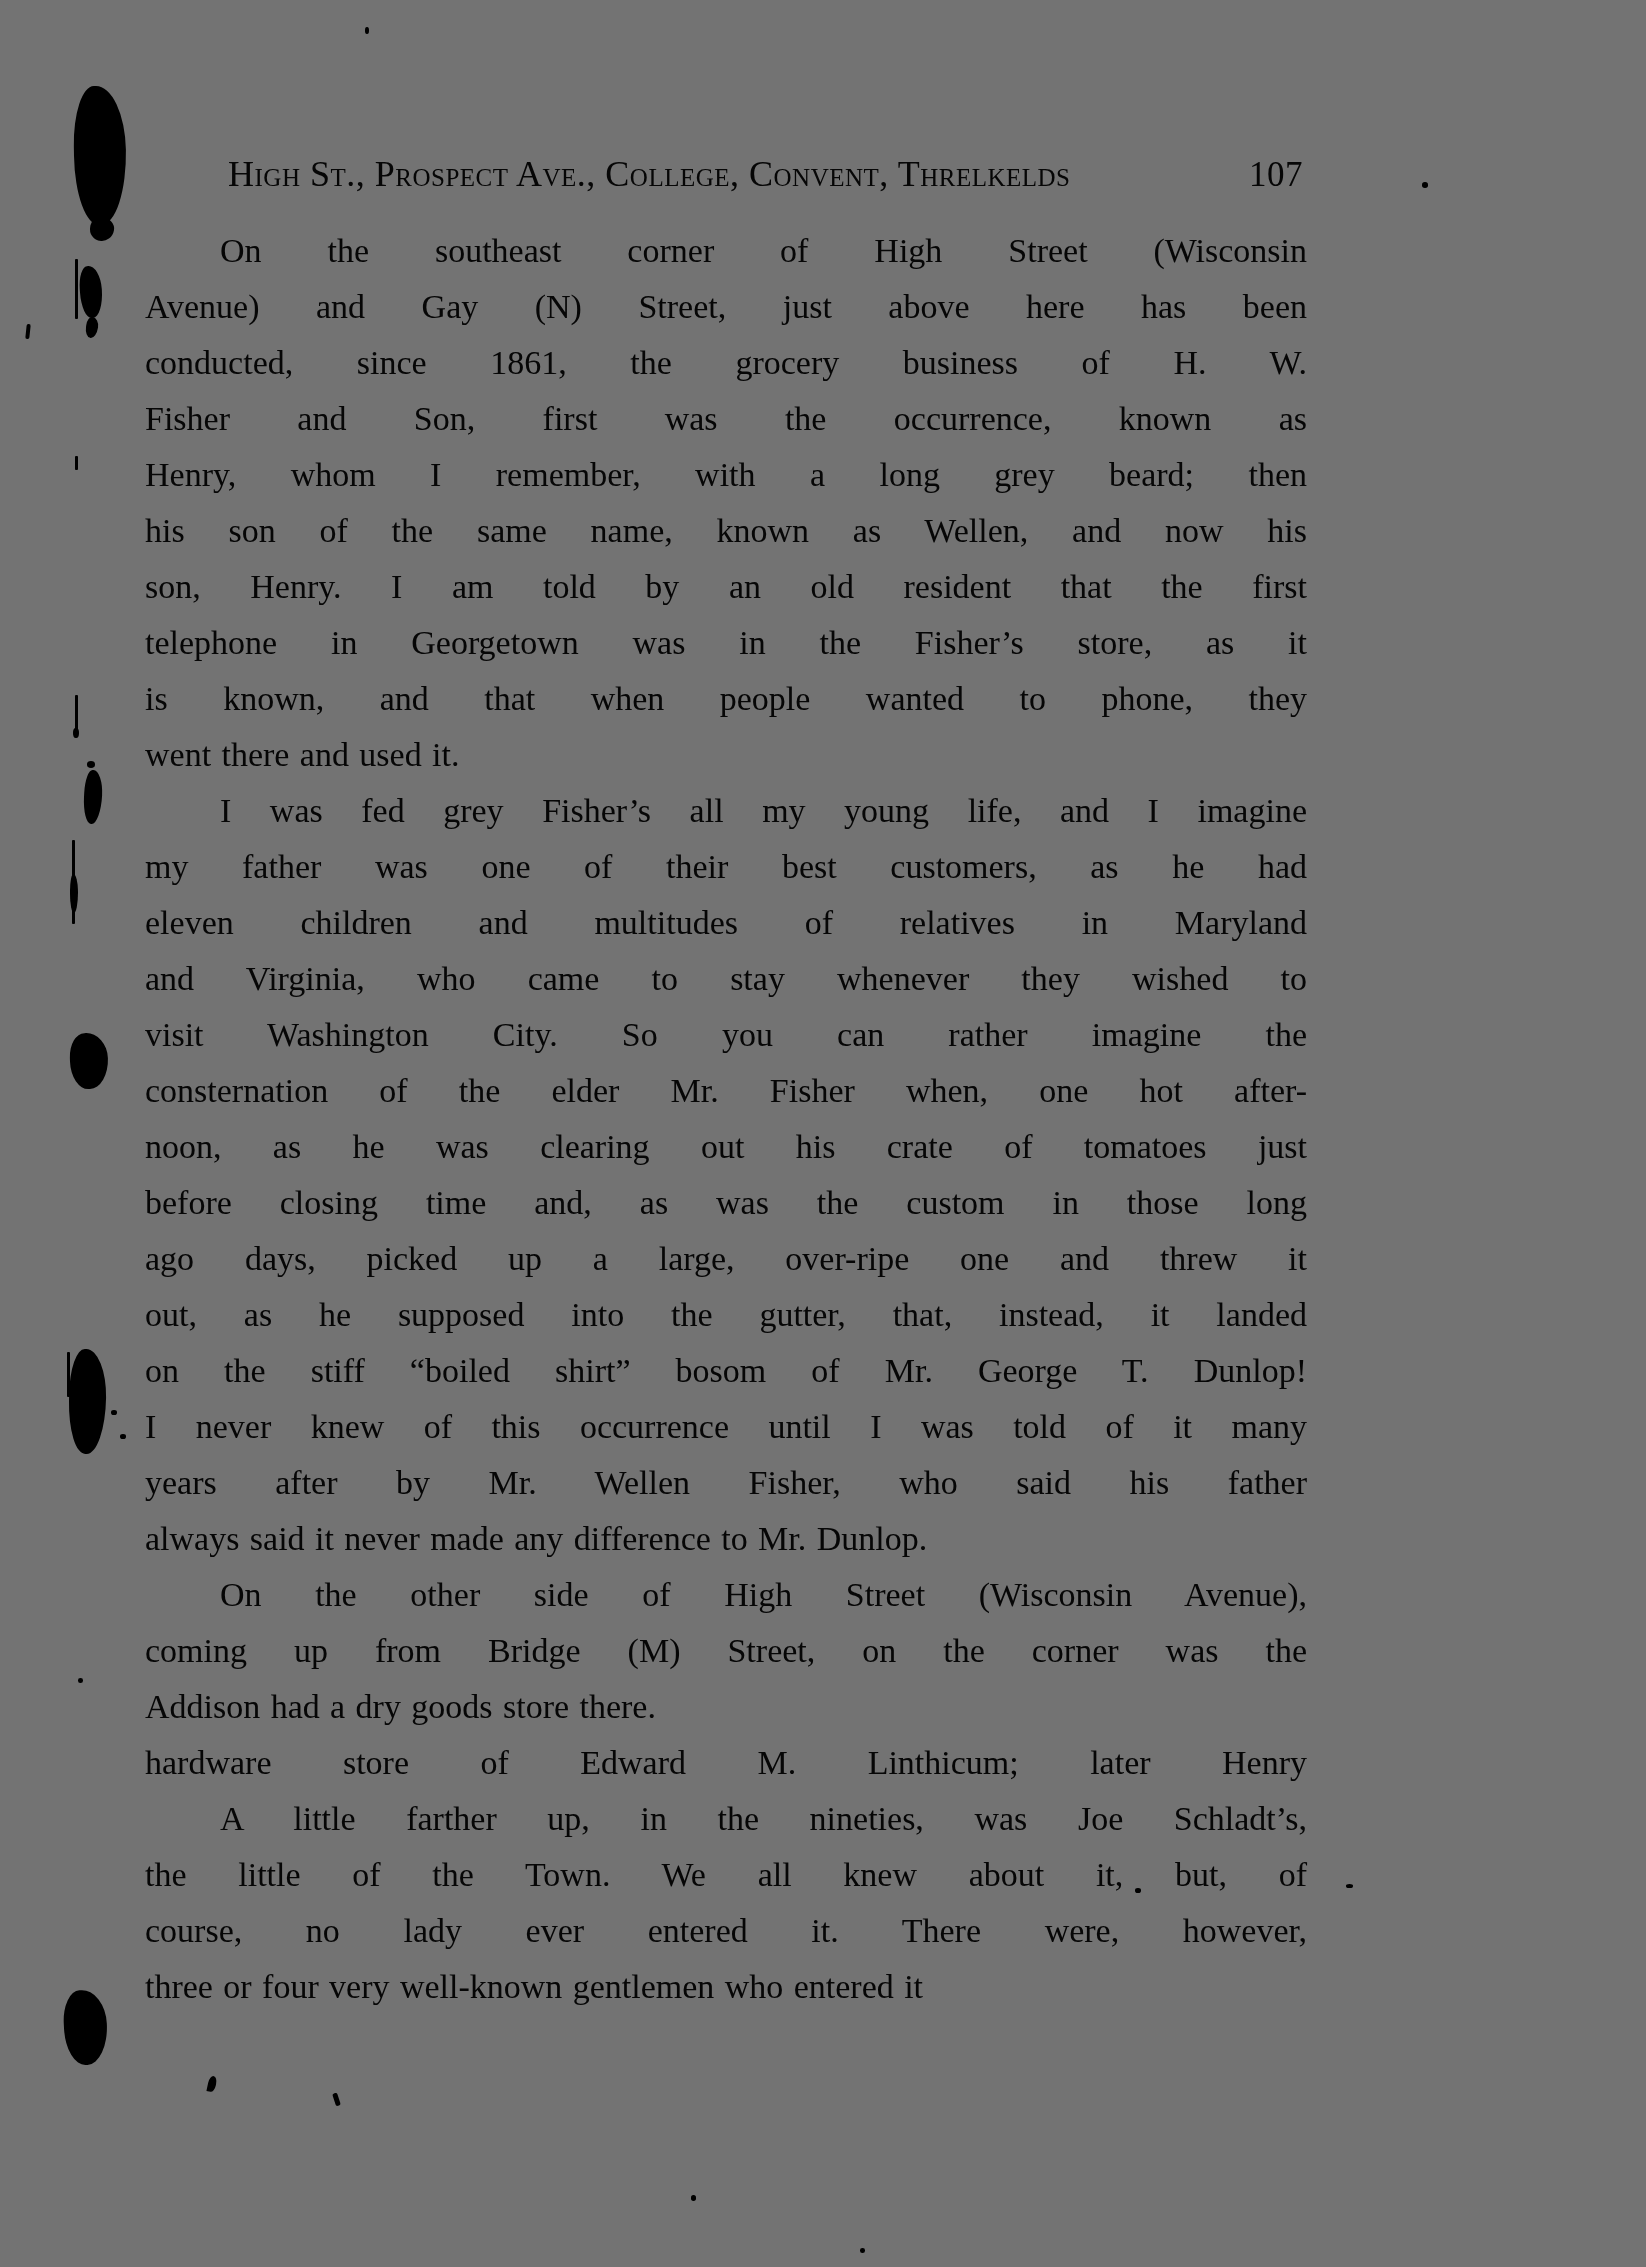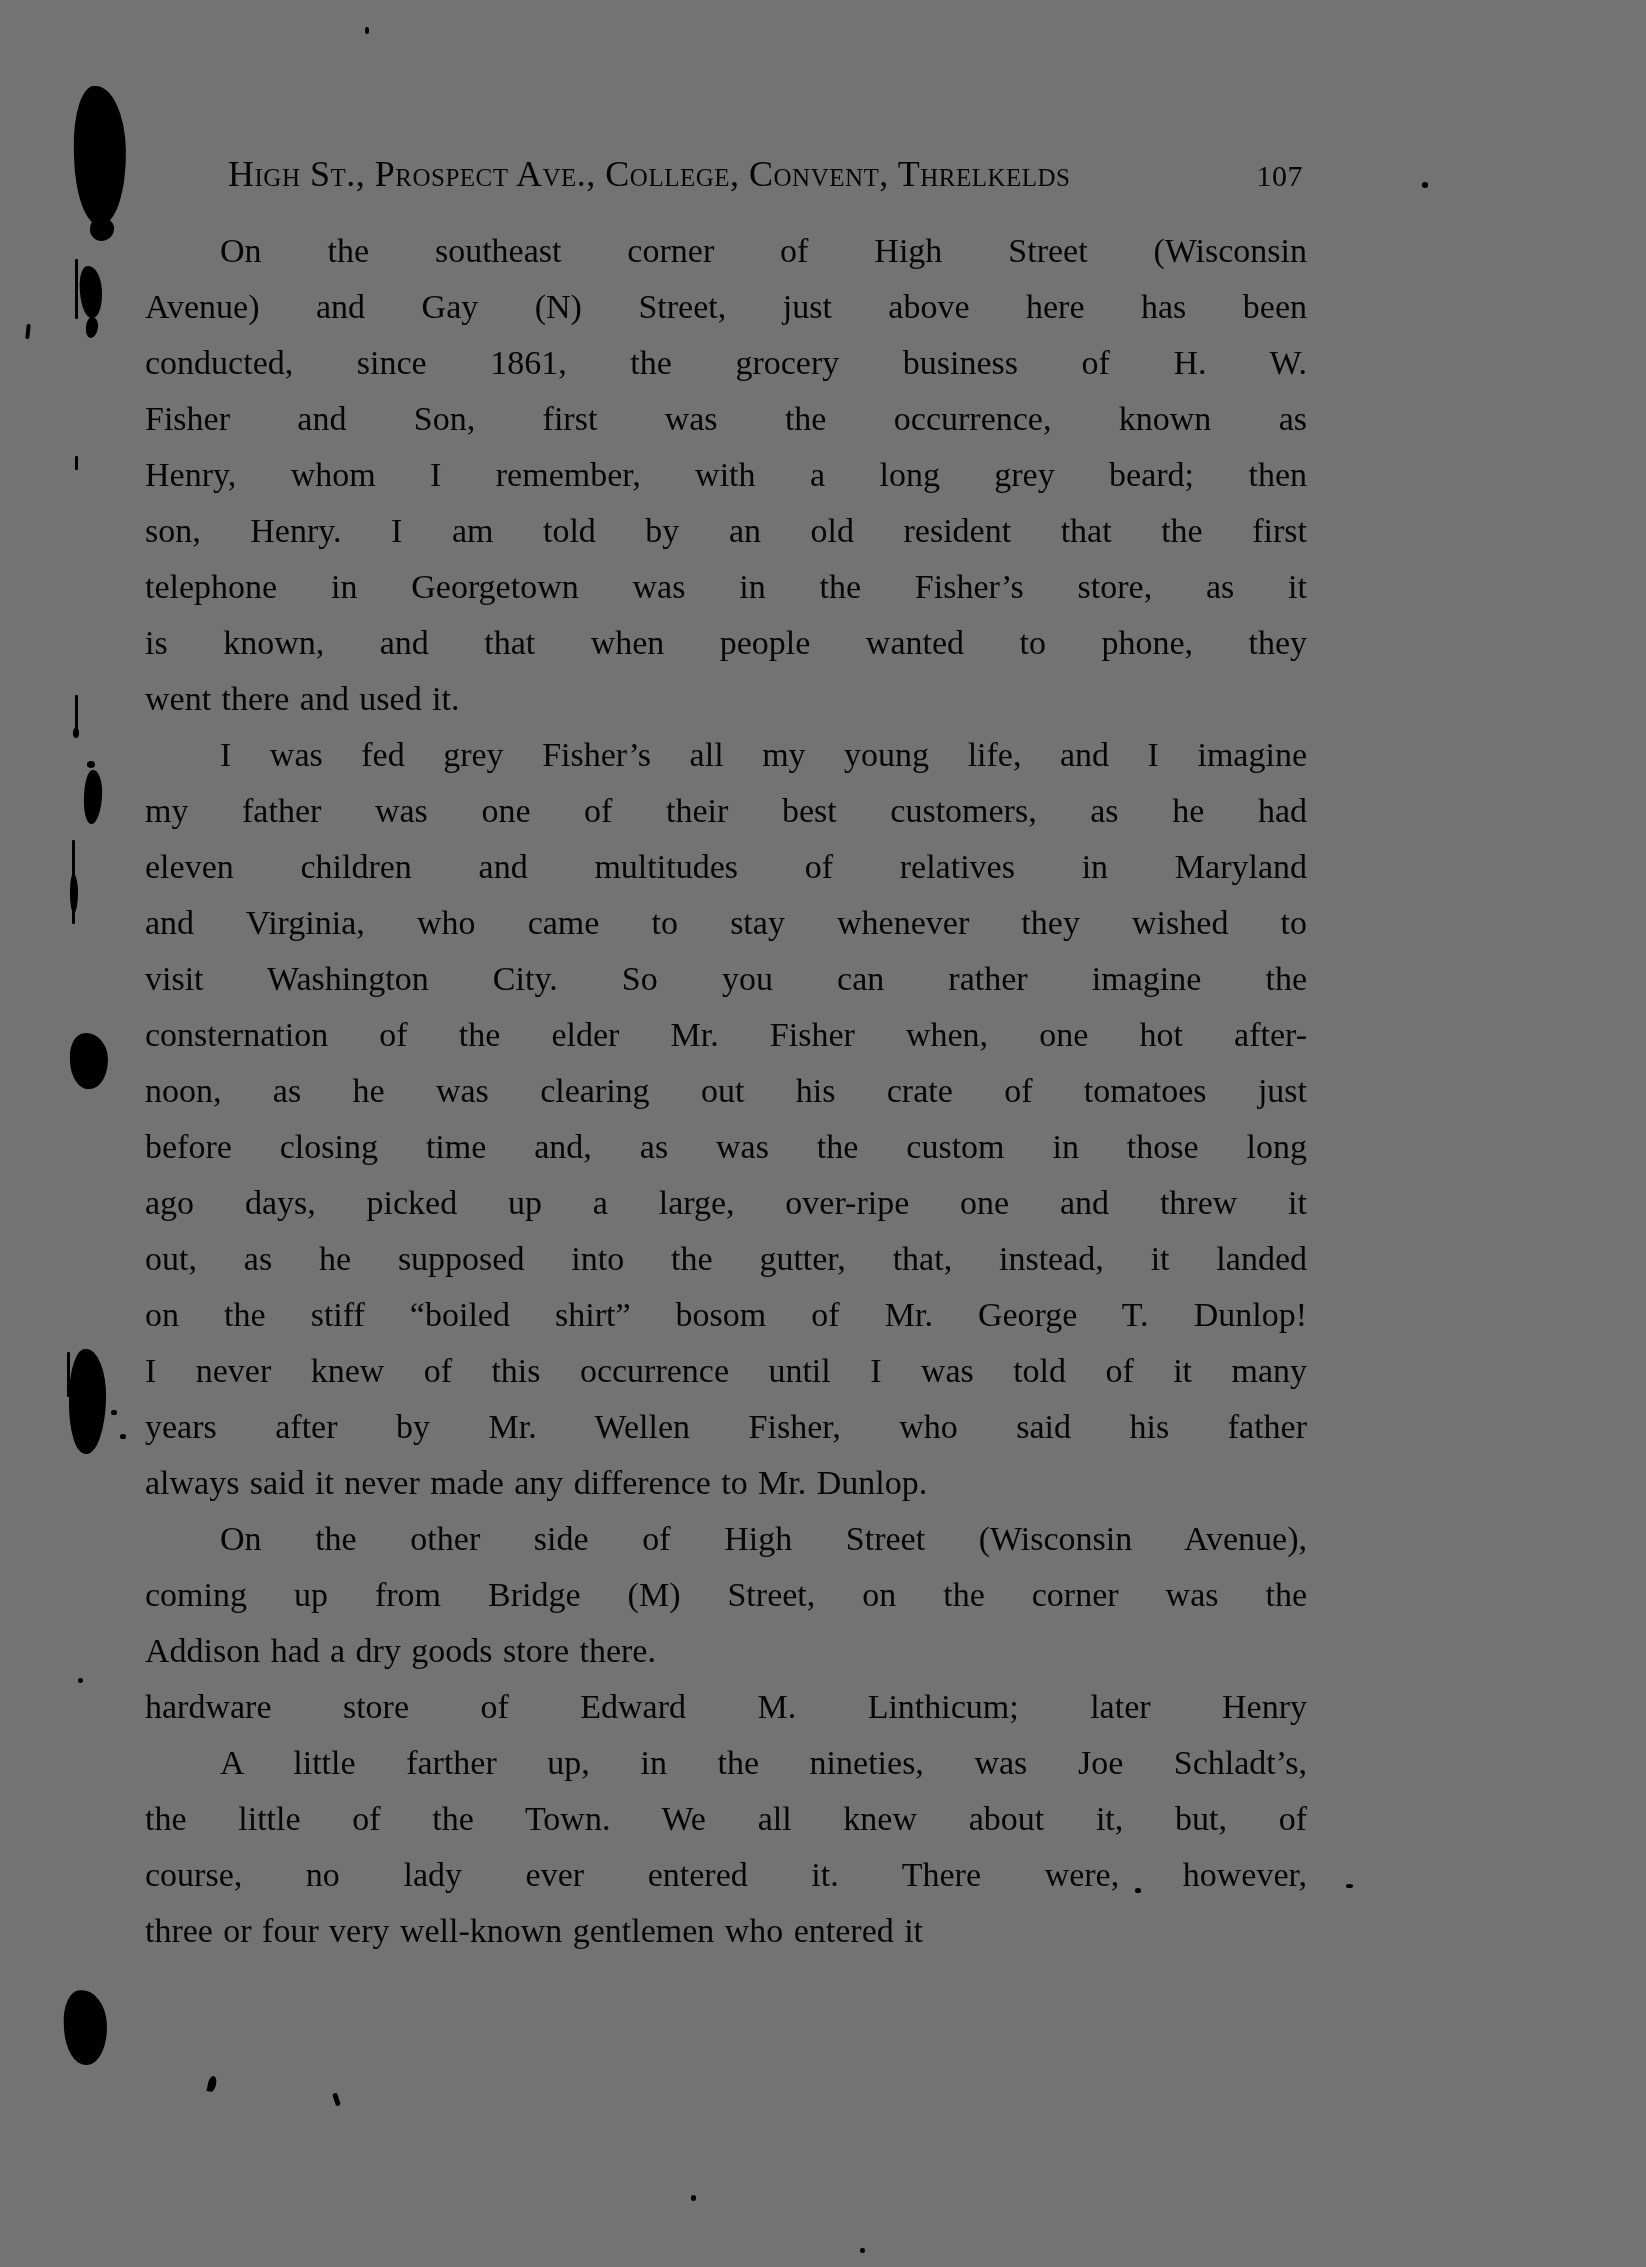--- a/index.html
+++ b/index.html
@@ -21,21 +21,21 @@
     display: flex;
     justify-content: space-between;
     align-items: baseline;
     font-size: 36px;
     font-variant: small-caps;
     letter-spacing: 0.5px;
     white-space: nowrap;
   }
   .running-header .pageno {
     font-variant: normal;
-    font-size: 30px;
+    font-size: 35px;
     margin-left: 22.5px;
     text-align: center;
   }
   .text-block {
     position: absolute;
     left: 145px;
     top: 223px;
     width: 1162px;
     font-size: 34px;
     line-height: 56px;
@@ -69,20 +69,21 @@
     <span class="title">High St., Prospect Ave., College, Convent, Threlkelds</span>
     <span class="pageno">107</span>
   </div>
 
   <div class="text-block" id="text-block">
       <div class="line first">On the southeast corner of High Street (Wisconsin</div>
       <div class="line">Avenue) and Gay (N) Street, just above here has been</div>
       <div class="line">conducted, since 1861, the grocery business of H. W.</div>
       <div class="line">Fisher and Son, first was the occurrence, known as</div>
       <div class="line">Henry, whom I remember, with a long grey beard; then</div>
+      <div class="line">his son of the same name, known as Wellen, and now his</div>
       <div class="line">son, Henry. I am told by an old resident that the first</div>
       <div class="line">telephone in Georgetown was in the Fisher’s store, as it</div>
       <div class="line">is known, and that when people wanted to phone, they</div>
       <div class="line last">went there and used it.</div>
       <div class="line first">I was fed grey Fisher’s all my young life, and I imagine</div>
       <div class="line">my father was one of their best customers, as he had</div>
       <div class="line">eleven children and multitudes of relatives in Maryland</div>
       <div class="line">and Virginia, who came to stay whenever they wished to</div>
       <div class="line">visit Washington City. So you can rather imagine the</div>
       <div class="line">consternation of the elder Mr. Fisher when, one hot after-</div>

